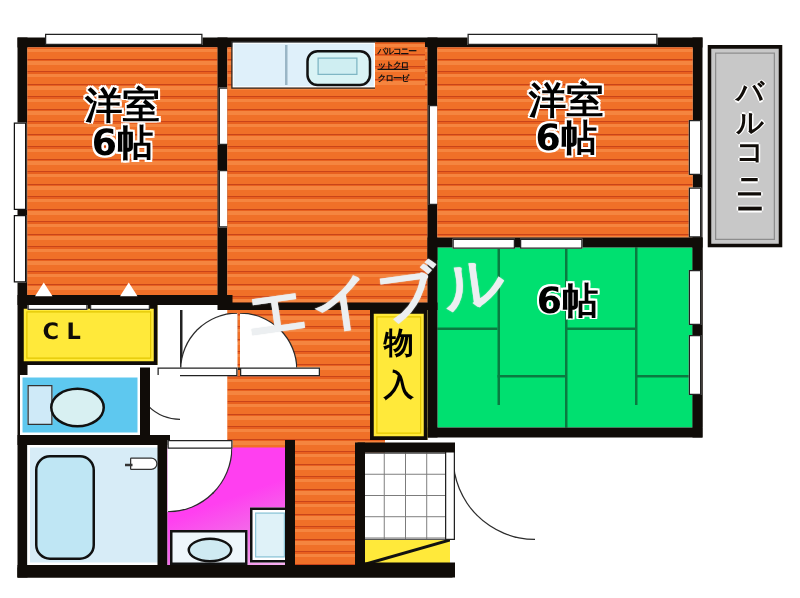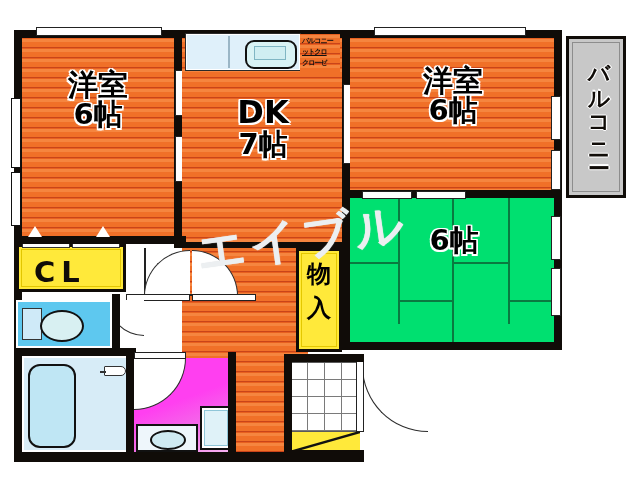--- a/index.html
+++ b/index.html
@@ -43,21 +43,21 @@
        text-shadow:
         1.5px 0 0 #fff,-1.5px 0 0 #fff,0 1.5px 0 #fff,0 -1.5px 0 #fff,
         1.5px 1.5px 0 #fff,-1.5px 1.5px 0 #fff,1.5px -1.5px 0 #fff,-1.5px -1.5px 0 #fff;}
   .lbl .r1{display:block;}
   .lbl .r2{display:block;}
 
   .lbl-vert{position:absolute;color:#000;font-weight:bold;
        writing-mode:vertical-rl;text-orientation:upright;letter-spacing:2px;
        text-shadow:1.2px 0 0 #fff,-1.2px 0 0 #fff,0 1.2px 0 #fff,0 -1.2px 0 #fff;}
 
-  .cl-label{position:absolute;color:#100c08;font-weight:bold;font-size:29px;
+  .cl-label{position:absolute;color:#100c08;font-weight:bold;font-size:18px;
             letter-spacing:6px;}
 
   
   .slide{position:absolute;background:#ffffff;border:1px solid #222;}
 
   
   #watermark{position:absolute;left:196px;top:206px;
      font-size:48px;font-weight:bold;color:#eceff1;letter-spacing:4px;
      transform:rotate(-8deg);pointer-events:none;user-select:none;
      text-shadow:0 0 1px #e0e4e6;}
@@ -112,24 +112,20 @@
   <div class="abs" style="left:228px; top:36px; width:2px; height:32px; background:#9ab6c6;"></div>
 
   <div class="rrect" style="left:245px; top:40px; width:48px; height:25px;"></div>
   <div class="fixture" style="left:254px; top:46px; width:30px; height:12px; background:#cfeef2;border:1px solid #7fb6c4;"></div>
 
   <div class="abs wood" style="left:300px; top:34px; width:40px; height:38px;"></div>
   <div class="kitchenTxt" style="left:302px; top:37px;">バルコニー</div>
   <div class="kitchenTxt" style="left:302px; top:48px;text-decoration:underline;">ットクロ</div>
   <div class="kitchenTxt" style="left:302px; top:59px;">クローゼ</div>
 
-  <div class="lbl" style="left:200px; top:96px; width:126px; font-size:32px;">
-    <span class="r1">DK</span>
-    <span class="r2" style="font-size:29px;margin-top:2px;">7帖</span>
-  </div>
 
   <div class="wall" style="left:342px; top:30px; width:8px; height:178px;"></div>
   <div class="slide" style="left:343px; top:84px; width:6px; height:78px;"></div>
 
   <div class="abs wood" style="left:350px; top:38px; width:204px; height:152px;"></div>
 
   <div class="lbl" style="left:396px; top:66px; width:114px; font-size:30px;">
     <span class="r1">洋室</span>
     <span class="r2" style="font-size:29px;">6帖</span>
   </div>

